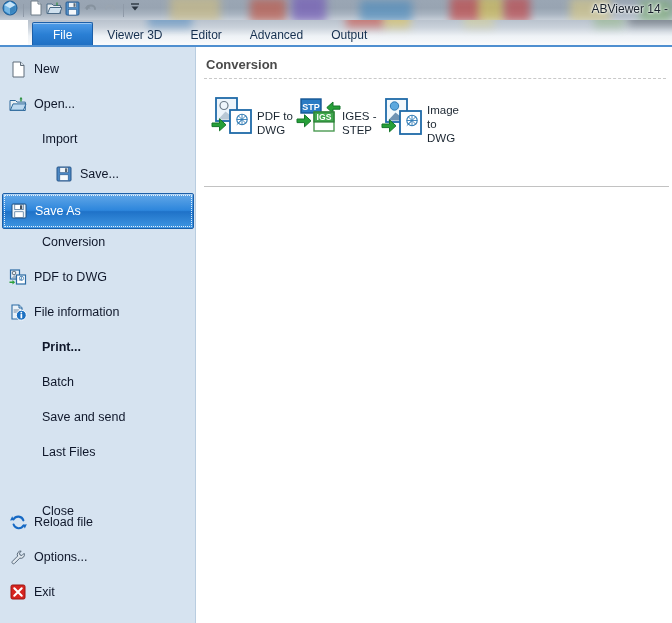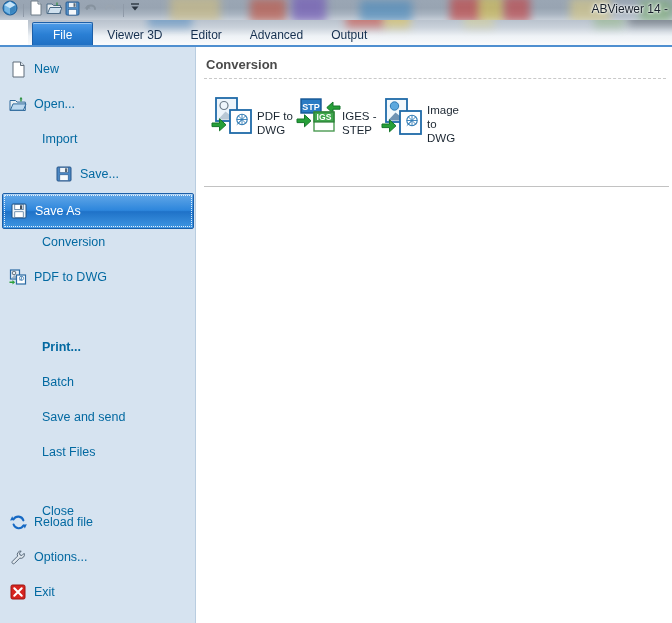--- a/index.html
+++ b/index.html
@@ -64,21 +64,21 @@
   .menu-item {
     position: absolute; left: 0; width: 196px; height: 28px;
     display: flex; align-items: center; cursor: default;
   }
   .menu-item .mi-icon {
     width: 20px; height: 20px; margin-left: 8px; margin-right: 6px;
     display: flex; align-items: center; justify-content: center; flex: 0 0 20px;
   }
   .menu-item .mi-icon.blank { }
   .menu-item .mi-label {
-    font-size: 12.5px; color: #0369a1; white-space: nowrap;
+    font-size: 12.5px; color: #0f172a; white-space: nowrap;
   }
   .menu-item.noicon .mi-label { margin-left: 8px; }
   .menu-item.selected {
     left: 2px; width: 192px; height: 36px;
     background: linear-gradient(to bottom, #63a8e8 0%, #2d86dc 48%, #1f72c8 52%, #3f96e2 100%);
     border: 1px solid #1c5fa8; border-radius: 2px;
     box-shadow: inset 0 1px 0 rgba(255,255,255,.5);
   }
   .menu-item.selected .mi-label { color: #ffffff; }
   .menu-item.selected .focusring {
@@ -282,20 +282,33 @@
         <path d="M2.5 9 l3 -3 l4 3 z" fill="#9fb3c4"></path>
         <rect x="7.5" y="6" width="9" height="9" fill="#ffffff" stroke="#2b6ba4" stroke-width="1.2"></rect>
         <circle cx="12.5" cy="9.3" r="2.1" fill="none" stroke="#3c7ab0" stroke-width=".8"></circle>
         <path d="M10.4 11.2 l2.1 -1.9 M12.5 7.2 v4.2" stroke="#3c7ab0" stroke-width=".7"></path>
         <path d="M0.5 12.5 h3 v-1.6 l2.6 2.3 l-2.6 2.3 v-1.6 h-3 z" fill="#2da03a"></path>
       </svg>
     </span>
     <span class="mi-label">PDF to DWG</span>
   </div>
 
+  <div class="menu-item" style="top:251px;">
+    <span class="mi-icon">
+      <svg width="17" height="17" viewBox="0 0 17 17">
+        <path d="M2 1 h7 l3 3 v11 h-10 z" fill="#eaf2f9" stroke="#2b6ba4" stroke-width="1.1"></path>
+        <path d="M9 1 v3 h3" fill="#cfe0ee" stroke="#2b6ba4" stroke-width="1"></path>
+        <path d="M3.6 6 h5.5 M3.6 8 h5.5" stroke="#6d8095" stroke-width=".9"></path>
+        <circle cx="11.3" cy="11.2" r="5" fill="#1c70c2" stroke="#ffffff" stroke-width="1"></circle>
+        <circle cx="11.3" cy="8.7" r=".9" fill="#ffffff"></circle>
+        <rect x="10.5" y="10.1" width="1.7" height="4.1" rx=".5" fill="#ffffff"></rect>
+      </svg>
+    </span>
+    <span class="mi-label">File information</span>
+  </div>
 
   <div class="menu-item noicon" style="top:286px;font-weight:bold;">
     <span class="mi-icon blank"></span>
     <span class="mi-label">Print...</span>
   </div>
 
   <div class="menu-item noicon" style="top:321px;">
     <span class="mi-icon blank"></span>
     <span class="mi-label">Batch</span>
   </div>

